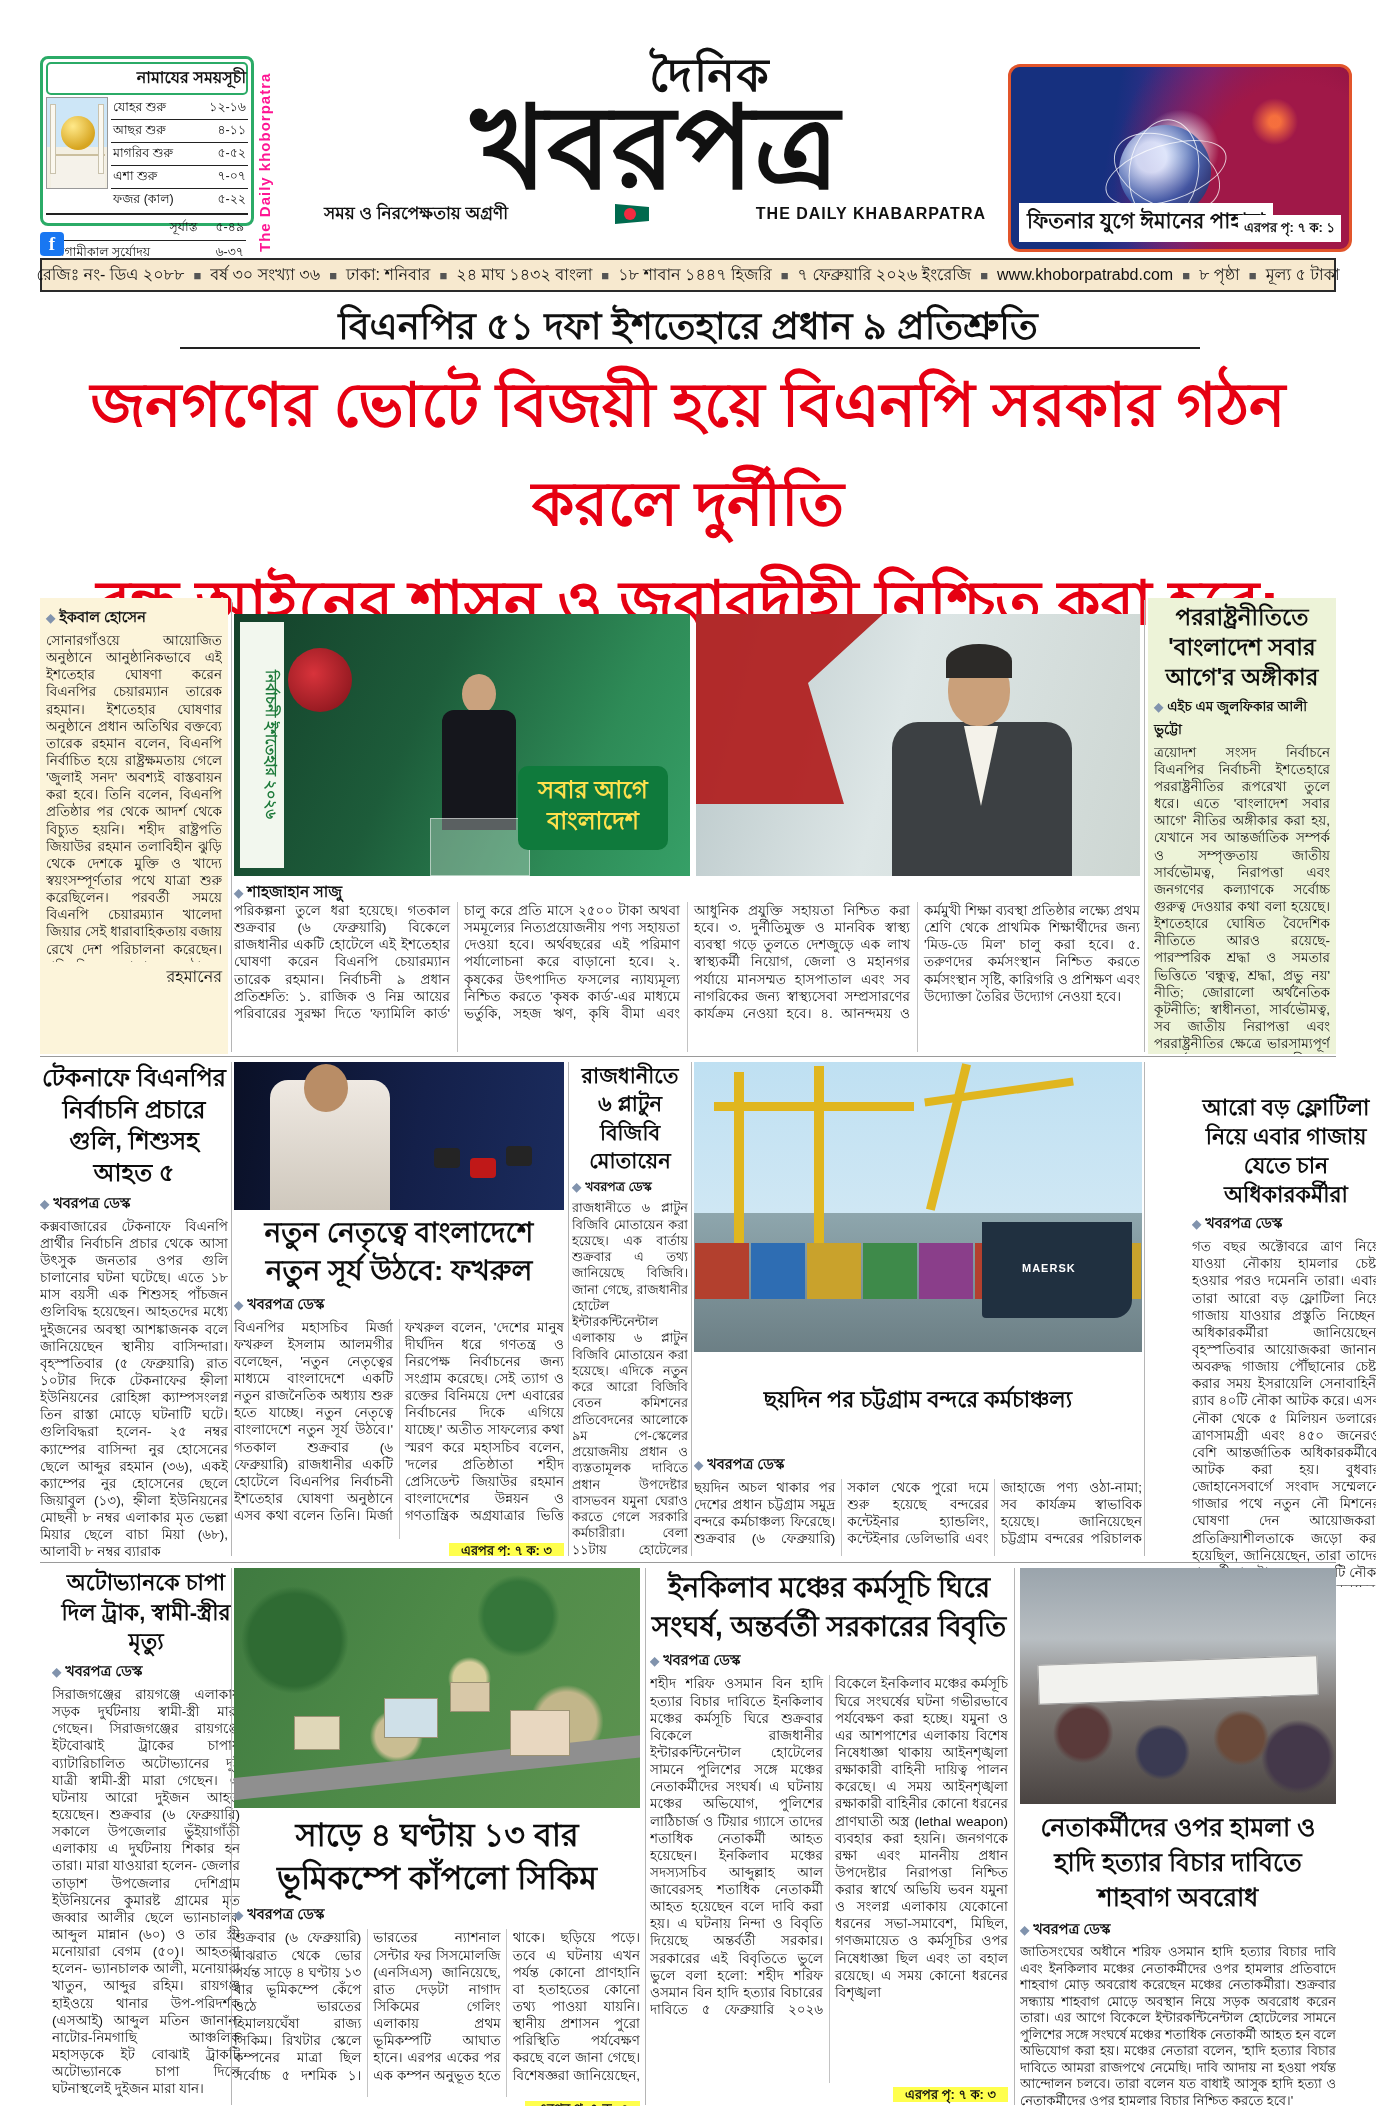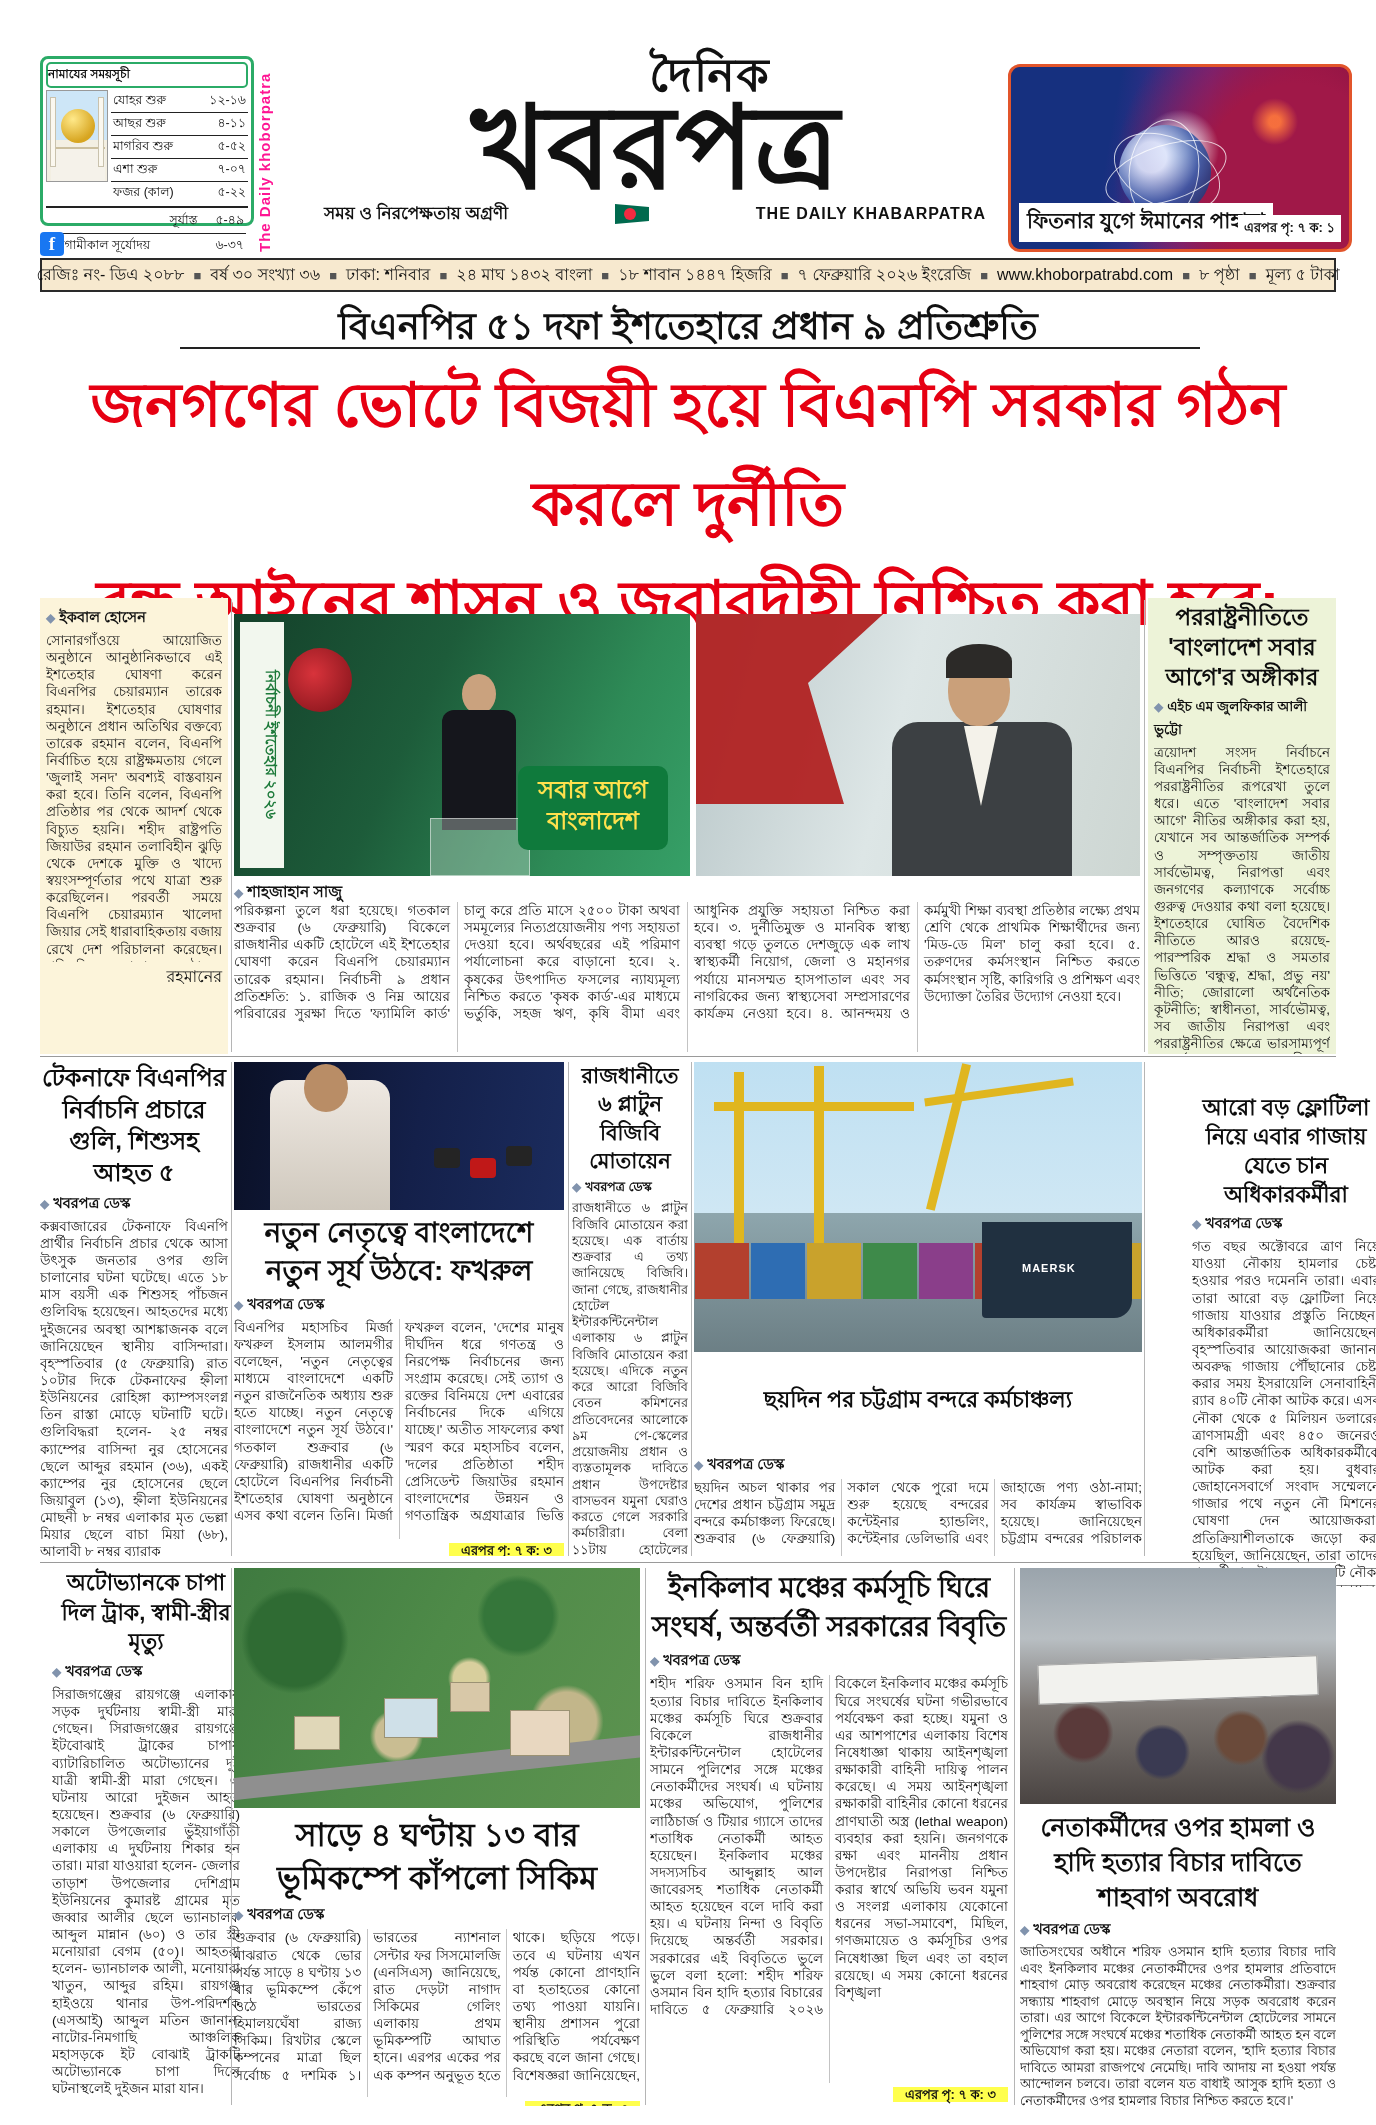--- a/index.html
+++ b/index.html
@@ -3,21 +3,21 @@
 <meta charset="utf-8">
 <style>
   * { margin:0; padding:0; box-sizing:border-box; }
   html,body { background:#fff; }
   body { font-family:"Liberation Sans", sans-serif; color:#111; }
   .page { position:relative; width:1376px; height:2125px; background:#fff; overflow:hidden; }
 
   
   .prayer-box { position:absolute; left:40px; top:56px; width:214px; height:170px;
     border:3px solid #2bab67; border-radius:8px; background:#fff; padding:3px; font-size:12.5px; }
-  .prayer-title { text-align:left; font-weight:bold; font-size:12px; border:2px solid #2bab67;
+  .prayer-title { text-align:right; font-weight:bold; font-size:16px; border:2px solid #2bab67;
     border-radius:5px; padding:1px 0; margin-bottom:2px; color:#111; }
   .prayer-main { display:flex; }
   .mosque { width:62px; height:92px; border:1px solid #999; margin-right:3px; flex:none;
     background:linear-gradient(#cde6f7 55%, #f3efe2 55%); position:relative; overflow:hidden; }
   .mosque .dome { position:absolute; left:14px; top:18px; width:34px; height:34px; border-radius:50%;
     background:radial-gradient(circle at 35% 30%, #ffe98a, #d7a520 70%); }
   .mosque .base { position:absolute; left:4px; bottom:0; width:54px; height:34px; background:#f5f2ea; border-top:2px solid #cbbf9e; }
   .mosque .min1, .mosque .min2 { position:absolute; top:6px; width:6px; height:70px; background:#fbf8ef; border:1px solid #c9c2ad; }
   .mosque .min1 { left:3px; } .mosque .min2 { right:3px; }
   .prayer-rows { flex:1; }

